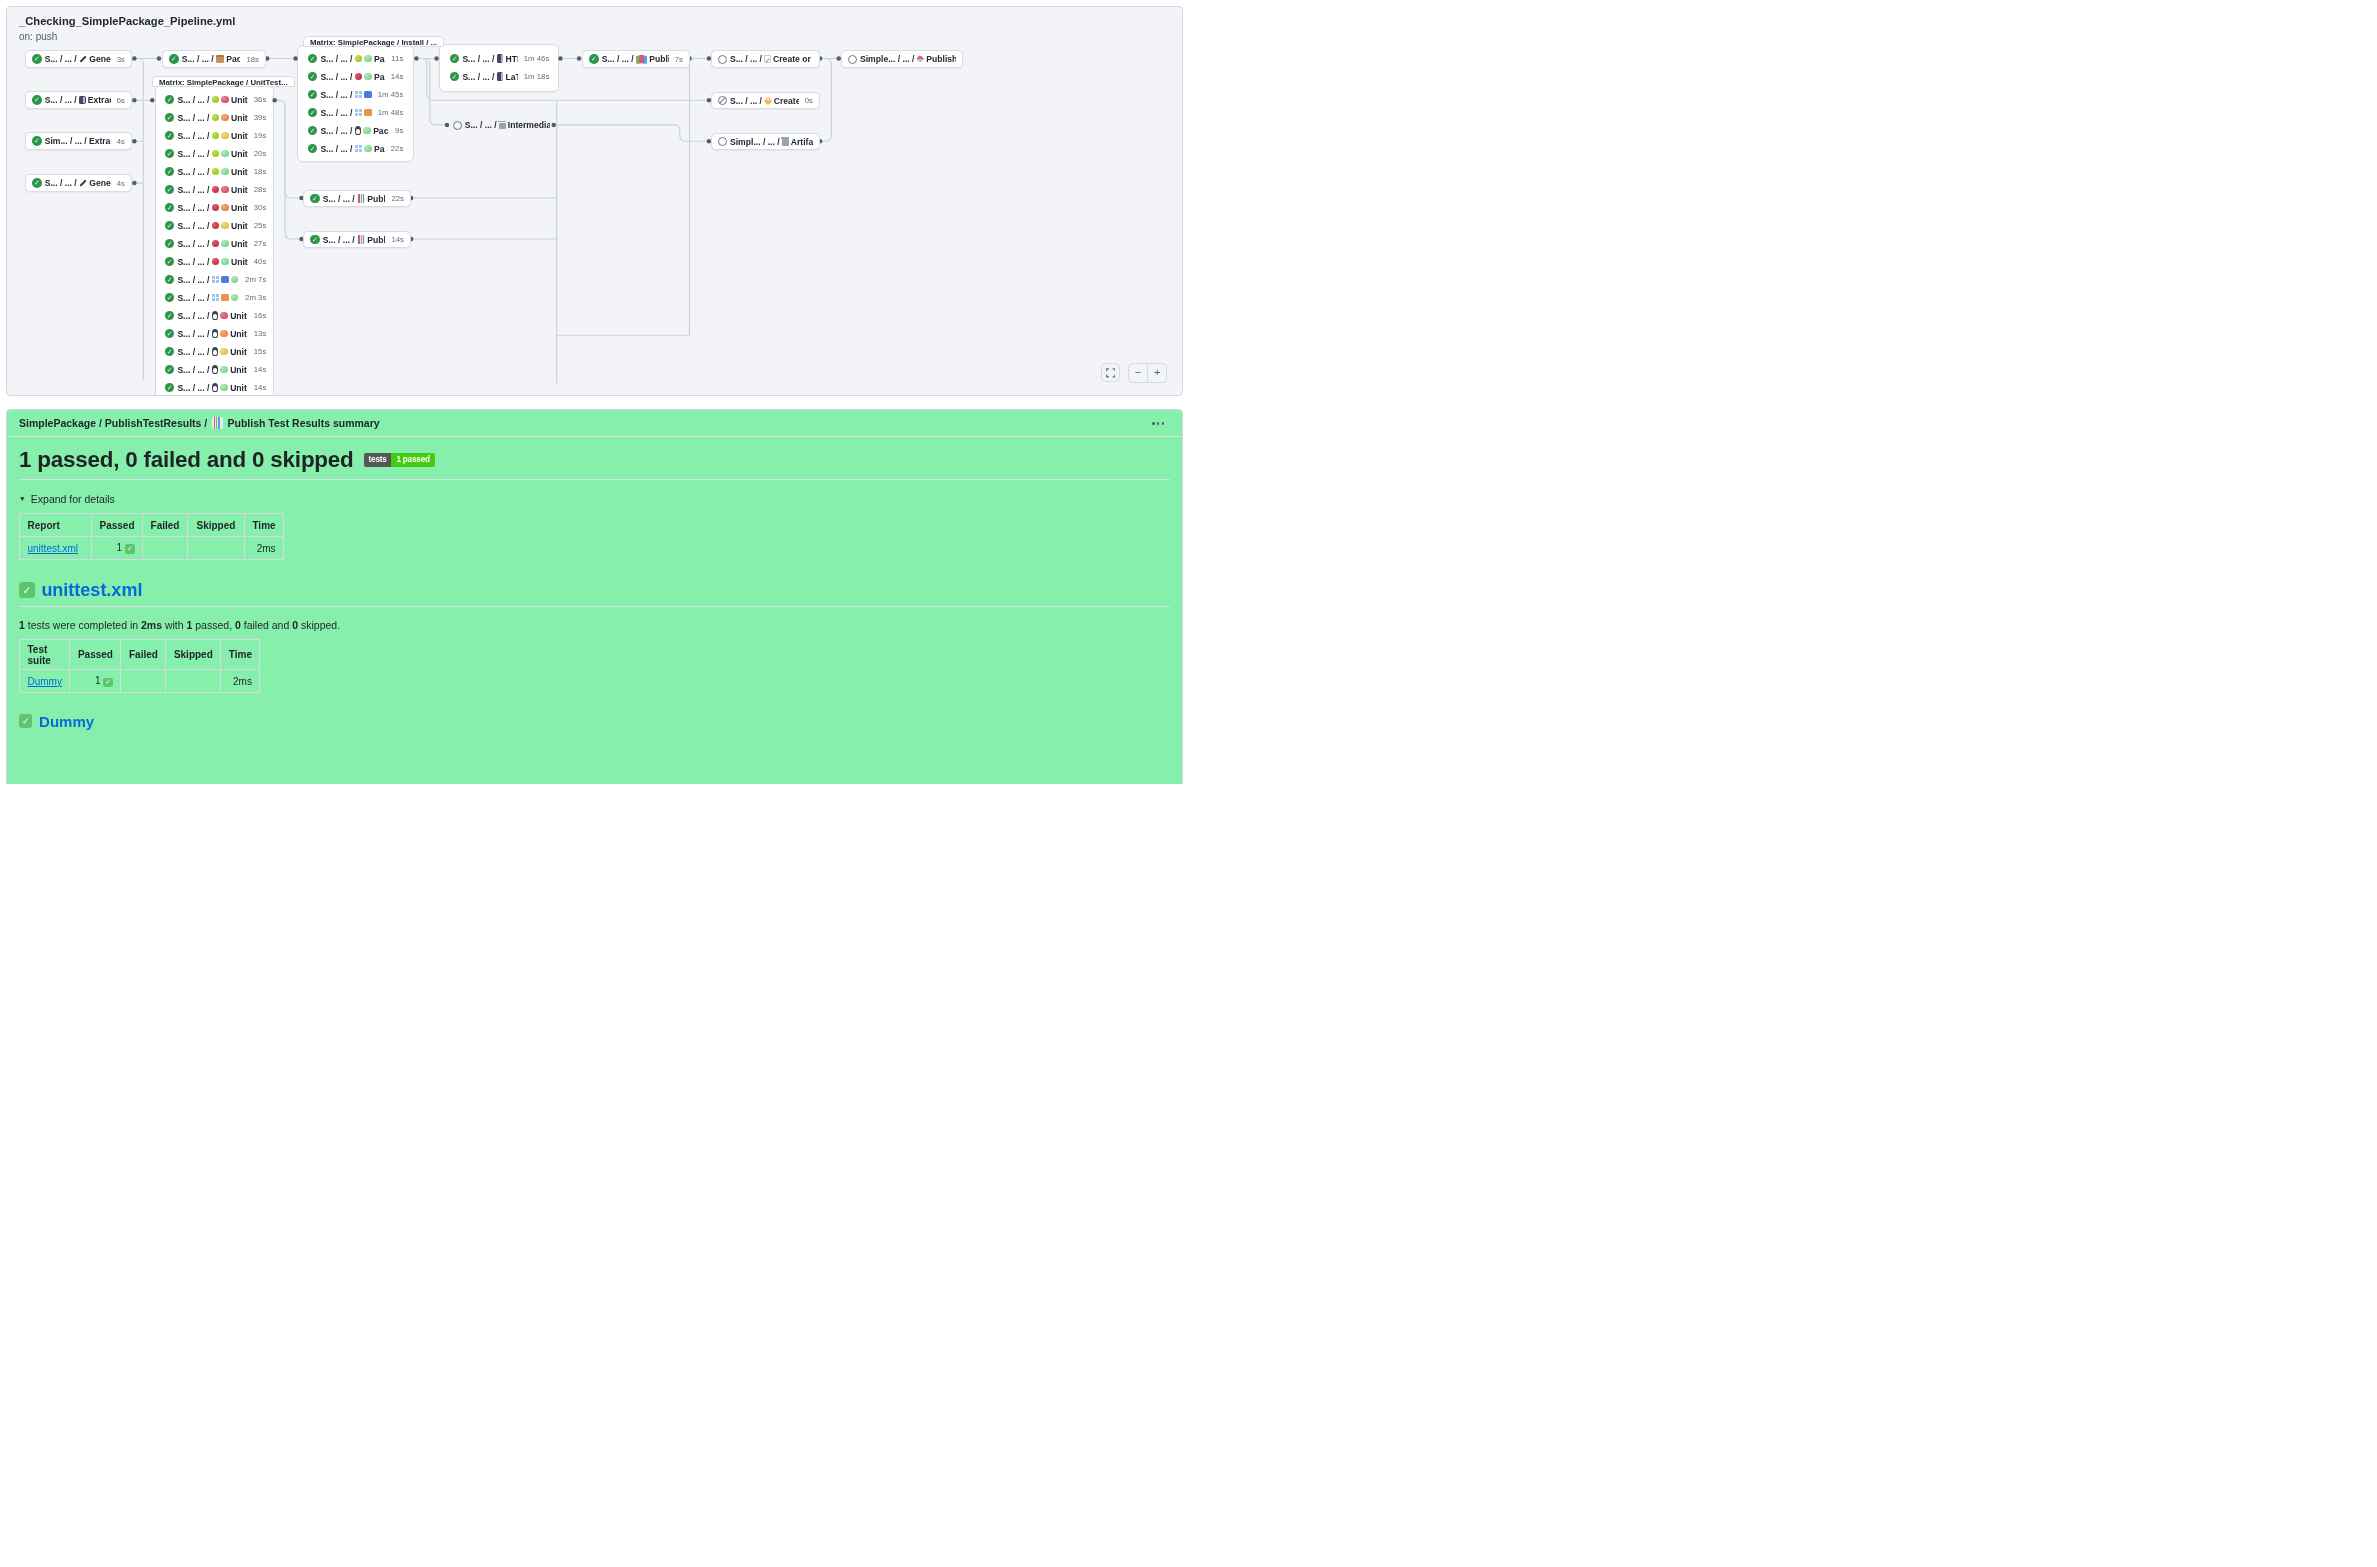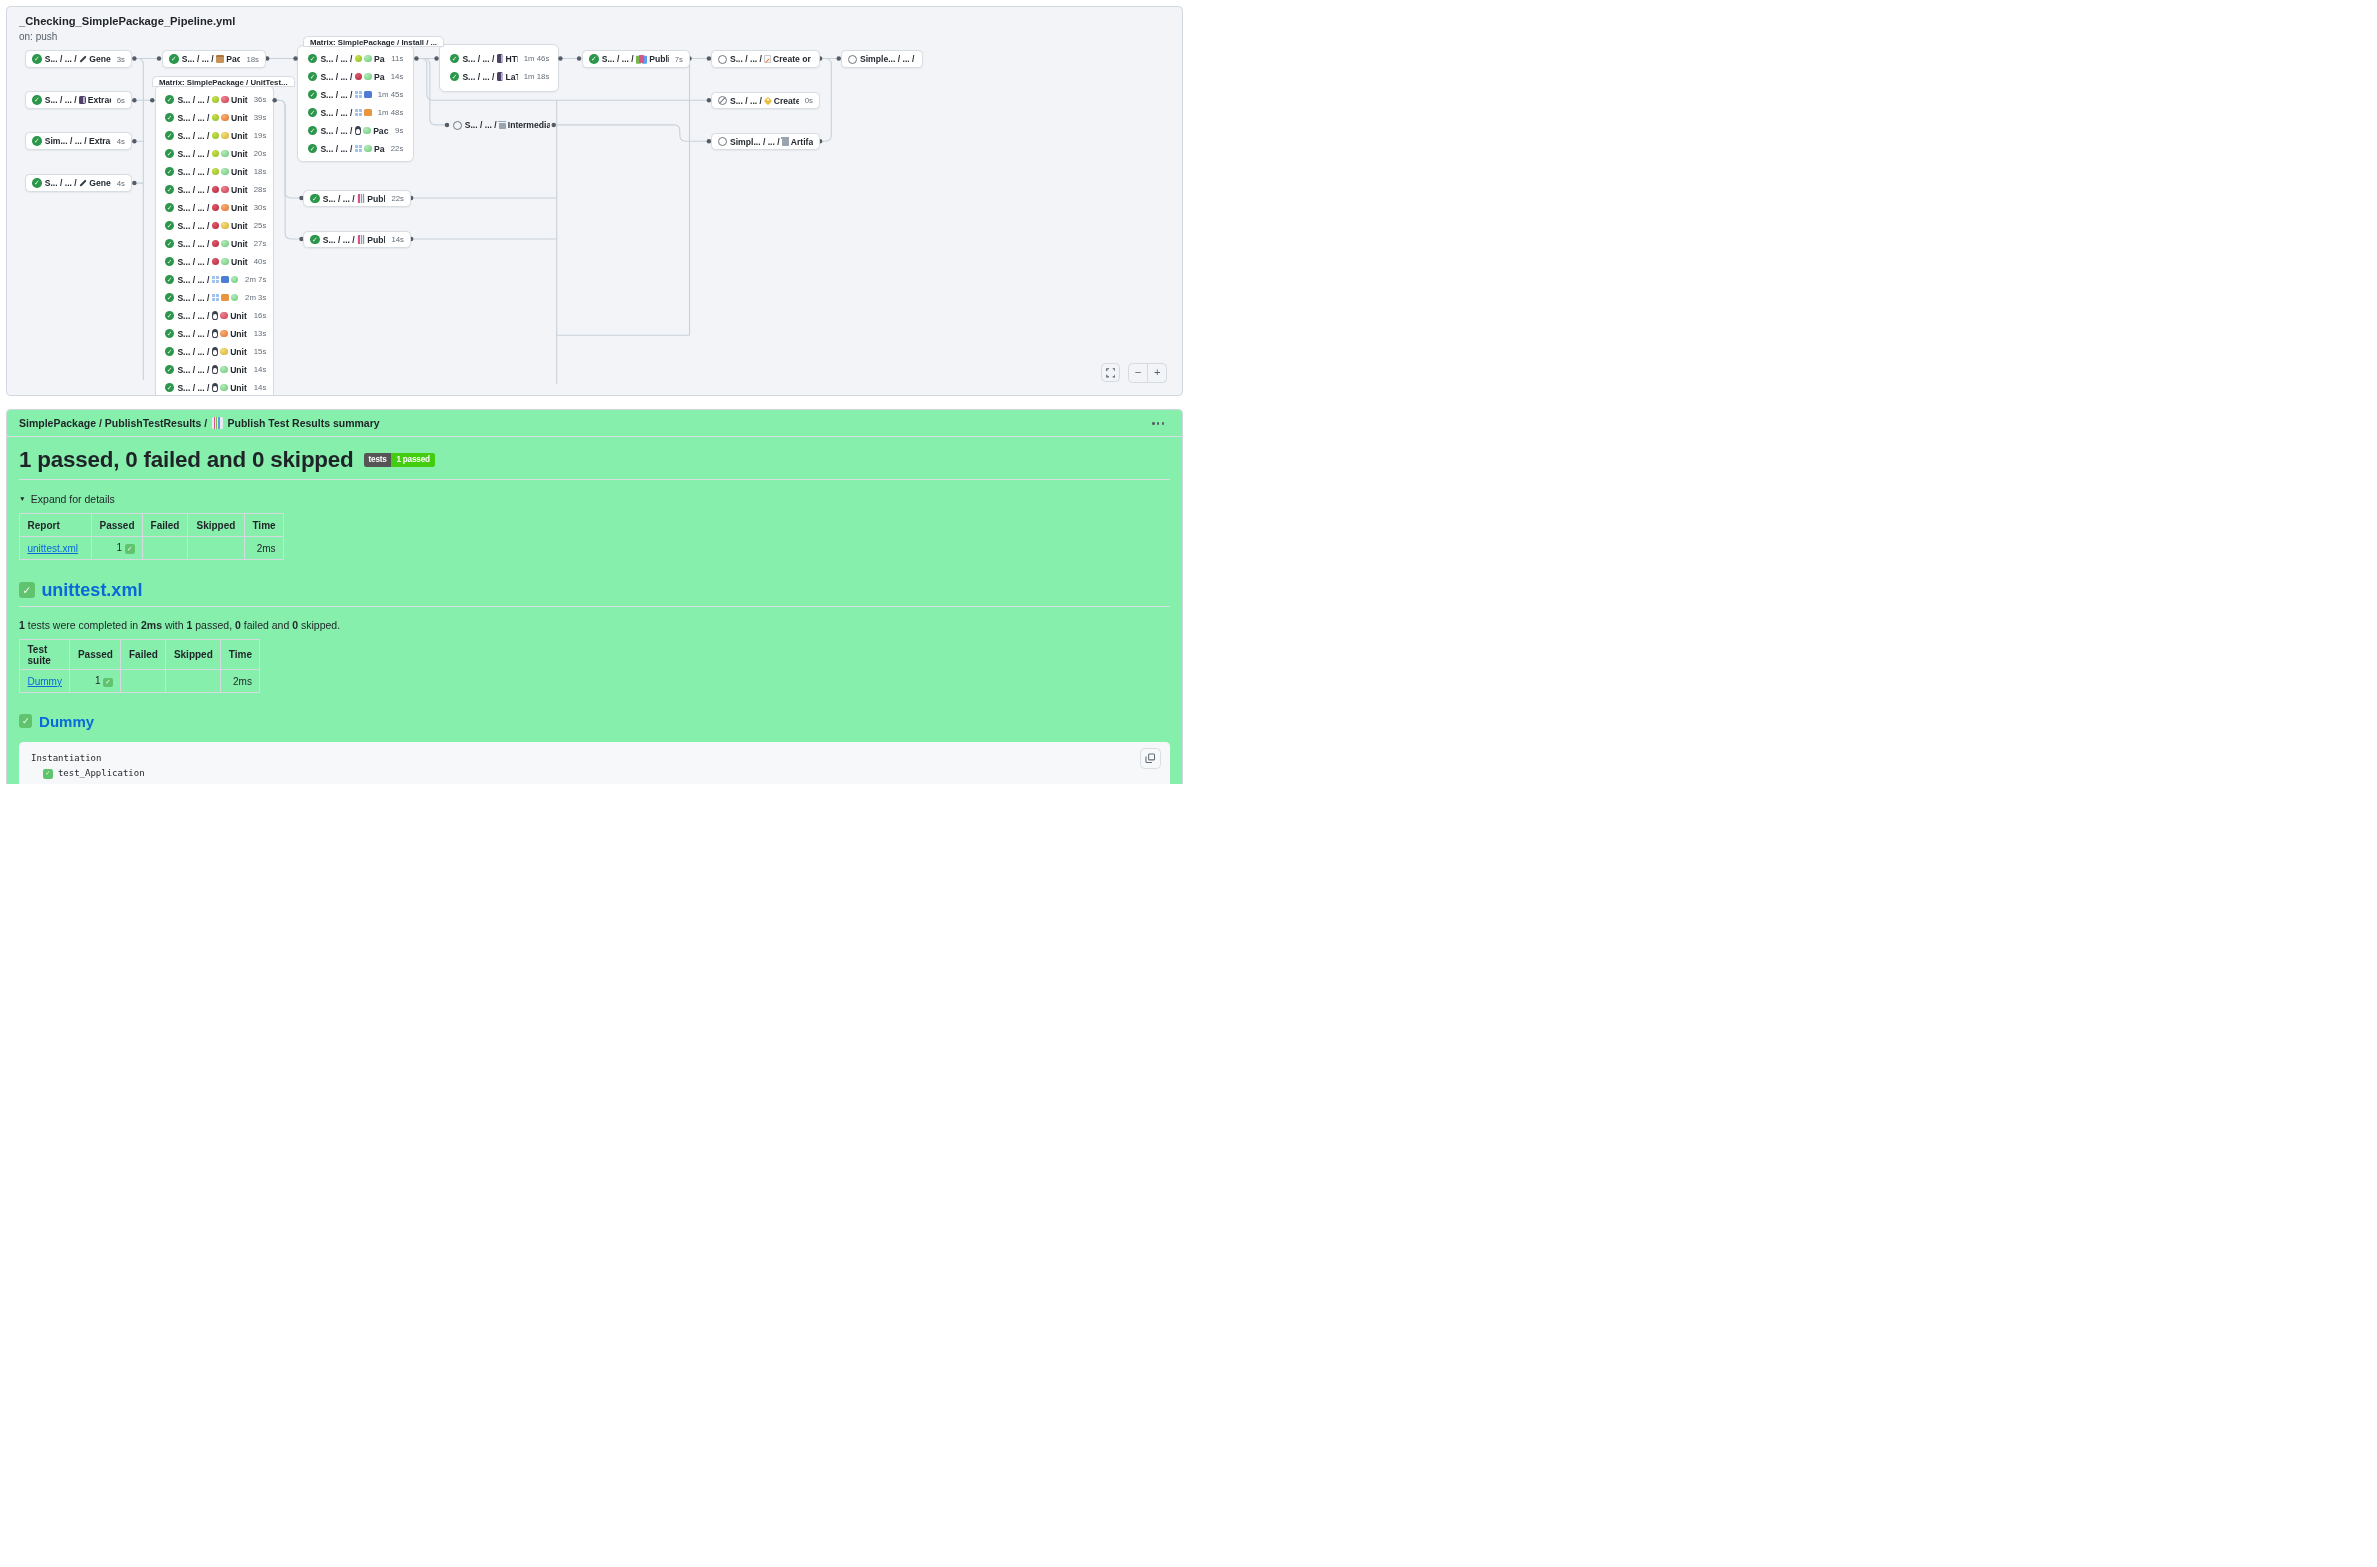--- a/index.html
+++ b/index.html
@@ -552,21 +552,21 @@
         <span class="dur">0s</span>
       </div>
       <div class="node pill" style="left: 704px; top: 126px; width: 109px; height: 17px; align-items: center;">
         <span class="st st-wait"></span>
         <span class="lbl">
           <span class="pre">Simpl... / ... /</span>
           <span class="ic ic-trash"></span>
           <span class="tx">Artifact Cleanup</span>
         </span>
       </div>
-      <div class="node pill" style="left: 834px; top: 43px; width: 82px; height: 18px;">
+      <div class="node pill" style="left: 834px; top: 43px; width: 122px; height: 18px;">
         <span class="st st-wait"></span>
         <span class="lbl">
           <span class="pre">Simple... / ... /</span>
           <span class="ic ic-rocket"></span>
           <span class="tx">Publish to PyPI</span>
         </span>
       </div>
     </section>
 
   <section class="sum-card">
@@ -659,29 +659,16 @@
           <td class="ar">2ms</td>
         </tr>
           </tbody>
       </table>
 
       <h3 class="sec3">
         <span class="ck ck18"></span>
         <a>Dummy</a>
       </h3>
 
-      <div class="code">
-        <div>Instantiation</div>
-        <div class="l2">
-          <span class="ck ck12"></span>
-          <span>test_Application</span>
-        </div>
-        <button class="copy">
-          <svg width="10.5" height="10.5" viewBox="0 0 16 16" fill="none" stroke="currentColor" stroke-width="1.6">
-            <rect x="5.5" y="1.5" width="9" height="9" rx="1.5"></rect>
-            <path d="M10.5 14.5 H3 a1.5 1.5 0 0 1 -1.5 -1.5 V5.5"></path>
-          </svg>
-        </button>
-      </div>
     </div>
   </section>
 </div>
 
 
 </body></html>

